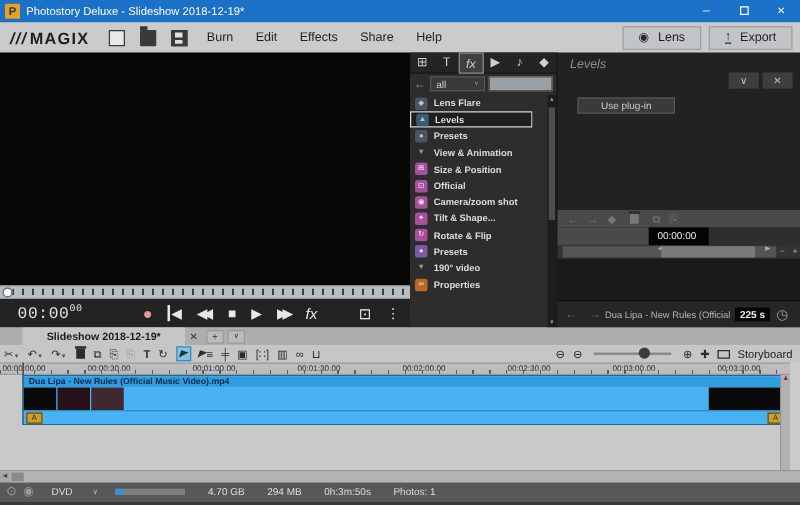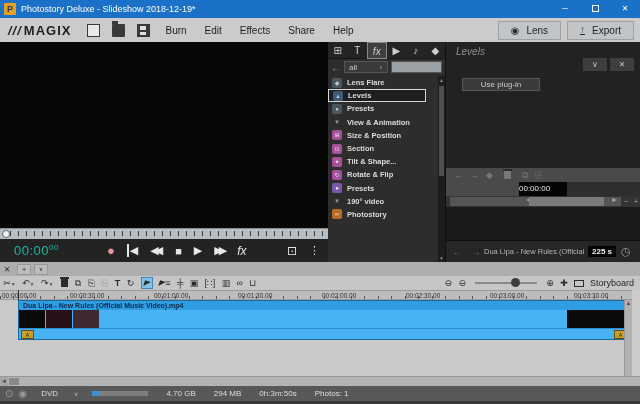--- a/index.html
+++ b/index.html
@@ -38,21 +38,21 @@
   
   #preview { left:0; top:42px; width:328px; height:186px; background:#070707; }
   #scrubber { left:0; top:228px; width:328px; height:11px; background:#b6bdc3;
     border-top:1px solid #8a8a8a; }
   #scrub-ticks { position:absolute; left:10px; right:2px; top:2px; height:5px;
     background:repeating-linear-gradient(90deg,#3c3c3c 0 1px,transparent 1px 8px); }
   #scrub-knob { position:absolute; left:2px; top:1px; width:8px; height:8px; border-radius:50%;
     background:#f8f8f8; border:1px solid #666; }
   #transport { left:0; top:239px; width:328px; height:23px; background:#232323; color:#e8e8e8;
     display:flex; align-items:center; font-size:11px; }
-  #tc { font-size:13px; color:#14b8a6; margin-left:14px; letter-spacing:0.5px; }
+  #tc { font-size:13px; color:#e5e5e5; margin-left:14px; letter-spacing:0.5px;font-family:Liberation Mono, monospace; }
   #tc .frames { font-size:8px; vertical-align:top; }
   .tbtn { margin:0 6px; color:#e8e8e8; }
   #rec-btn { color:#ea96a0; font-size:13px; margin-left:48px; }
   .skip { border-left:2px solid #e8e8e8; padding-left:1px; }
   .dbl { letter-spacing:-4px; padding-right:4px; }
   #fx-btn { font-style:italic; font-size:12px; margin-left:4px; }
   #fullscreen-btn { margin-left:auto; font-size:12px; }
   #kebab { margin:0 8px 0 6px; font-size:11px; }
 
   
@@ -88,21 +88,21 @@
   #lv-btns { position:absolute; right:6px; top:16px; display:flex; gap:3px; }
   .lv-btn { width:24px; height:13px; background:#3e3e3e; color:#c0c0c0; font-size:8px;
     text-align:center; line-height:13px; }
   #use-plugin { position:absolute; left:16px; top:36px; width:78px; height:13px; background:#3a3a3a;
     border:1px solid #565656; color:#cccccc; font-size:8px; text-align:center; line-height:11px; }
   #lv-toolbar { position:absolute; left:0; top:126px; width:195px; height:14px; background:#4a4a4a;
     display:flex; align-items:center; gap:7px; padding-left:8px; color:#777; font-size:9px; }
   #lv-tcrow { position:absolute; left:0; top:140px; width:195px; height:14px; background:#2e2e2e; }
   #lv-tcrow .grayseg { position:absolute; left:0; top:0; width:73px; height:14px; background:#4a4a4a; }
   #lv-tc { position:absolute; left:73px; top:0; width:48px; height:14px; background:#050505;
-    color:#e8e8e8; font-size:8px; text-align:left; line-height:14px; padding-right:3px; }
+    color:#e8e8e8; font-size:8px; text-align:center; line-height:14px; padding-right:3px; }
   #lv-scroll { position:absolute; left:0; top:154px; width:195px; height:11px; background:#333; display:flex; align-items:center; }
   #lv-scroll .track { flex:1; height:9px; background:#555; margin-left:4px; position:relative; }
   #lv-scroll .thumb { position:absolute; left:46%; width:44%; height:9px; background:#7a7a7a; }
   #lv-scroll .sa { color:#aaa; font-size:7px; padding:0 3px; }
   #lv-dark { position:absolute; left:0; top:165px; width:195px; height:33px; background:#1a1a1a; }
   #medianav { position:absolute; left:0; top:198px; width:195px; height:22px; background:#262626;
     display:flex; align-items:center; border-top:1px solid #101010; }
   .nav-arr { color:#6a6a6a; font-size:10px; margin:0 3px 0 6px; }
   #track-name { color:#b4b4b4; font-size:7.5px; white-space:nowrap; overflow:hidden; width:100px; }
   #dur-box { background:#050505; color:#f0f0f0; font-size:8px; font-weight:bold; padding:1px 4px; margin-left:4px; }
@@ -258,41 +258,45 @@
       <div class="fx-row">
           <span class="grp-arrow">▼</span>
           <span class="lbl">View &amp; Animation</span>
         </div>
       <div class="fx-row">
           <span class="fx-ic c-mag">⊞</span>
           <span class="lbl">Size &amp; Position</span>
         </div>
       <div class="fx-row">
           <span class="fx-ic c-mag">⊡</span>
-          <span class="lbl">Section</span>
+          <span class="lbl">Official</span>
+        </div>
+      <div class="fx-row">
+          <span class="fx-ic c-mag">◉</span>
+          <span class="lbl">Camera/zoom shot</span>
         </div>
       <div class="fx-row">
           <span class="fx-ic c-mag">✦</span>
           <span class="lbl">Tilt &amp; Shape...</span>
         </div>
       <div class="fx-row">
           <span class="fx-ic c-mag">↻</span>
           <span class="lbl">Rotate &amp; Flip</span>
         </div>
       <div class="fx-row">
           <span class="fx-ic c-pur">●</span>
           <span class="lbl">Presets</span>
         </div>
       <div class="fx-row">
           <span class="grp-arrow">▼</span>
           <span class="lbl">190° video</span>
         </div>
       <div class="fx-row">
           <span class="fx-ic c-org">∞</span>
-          <span class="lbl">Photostory</span>
+          <span class="lbl">Properties</span>
         </div>
     </div>
     <div id="fx-scroll">
       <span class="scr-arr" style="top:1px">▲</span>
       <div id="fx-thumb"></div>
       <span class="scr-arr" style="bottom:1px">▼</span>
     </div>
   </div>
 
   <div class="abs" id="rightpanel">
@@ -327,20 +331,21 @@
     <div id="medianav">
       <span class="nav-arr">←</span>
       <span class="nav-arr">→</span>
       <span id="track-name">Dua Lipa - New Rules (Official Music Vi...</span>
       <span id="dur-box">225 s</span>
       <span id="clock-ic">◷</span>
     </div>
   </div>
 
   <div class="abs" id="tl-tabs">
+    <div id="tl-tab"><span>Slideshow 2018-12-19*</span></div>
     <div id="tab-close">✕</div>
     <div class="tab-mini">+</div>
     <div class="tab-mini" style="font-size:6px">∨</div>
   </div>
 
   <div class="abs" id="tl-toolbar">
     <span class="ti">✂<span class="chv">▼</span></span>
     <span class="ti">↶<span class="chv">▼</span></span>
     <span class="ti">↷<span class="chv">▼</span></span>
     <span class="ic-trash"></span>

